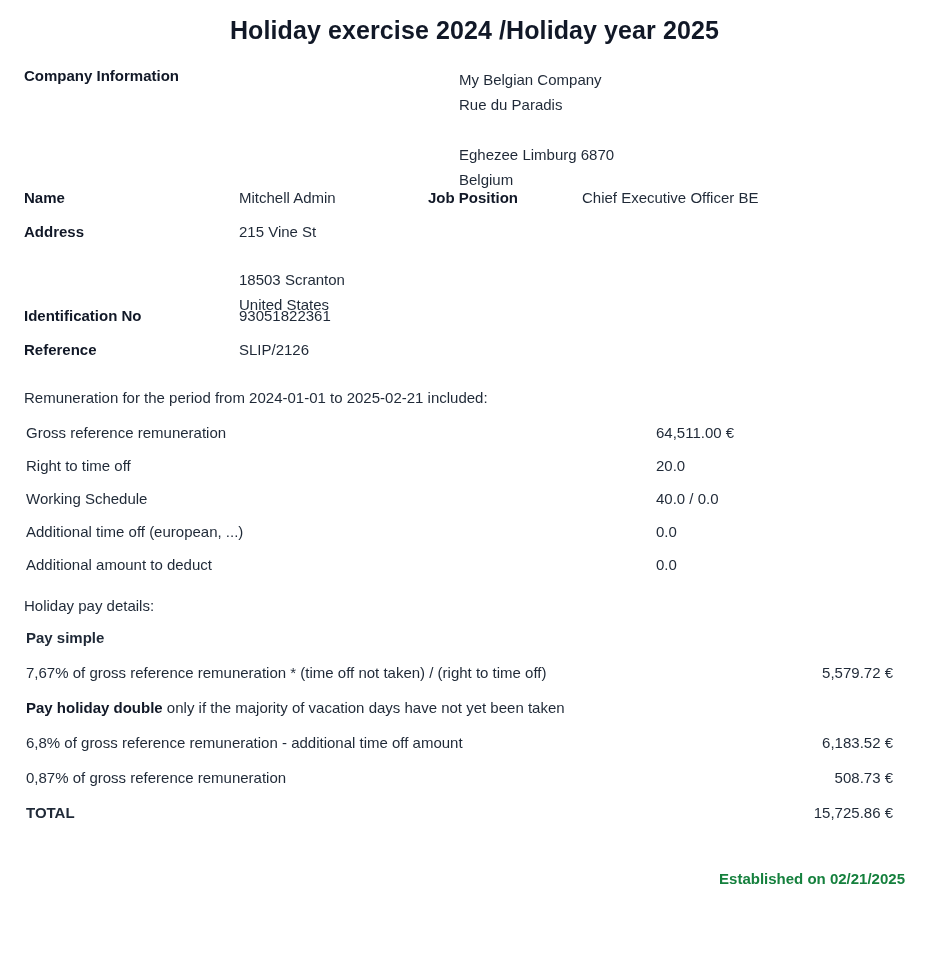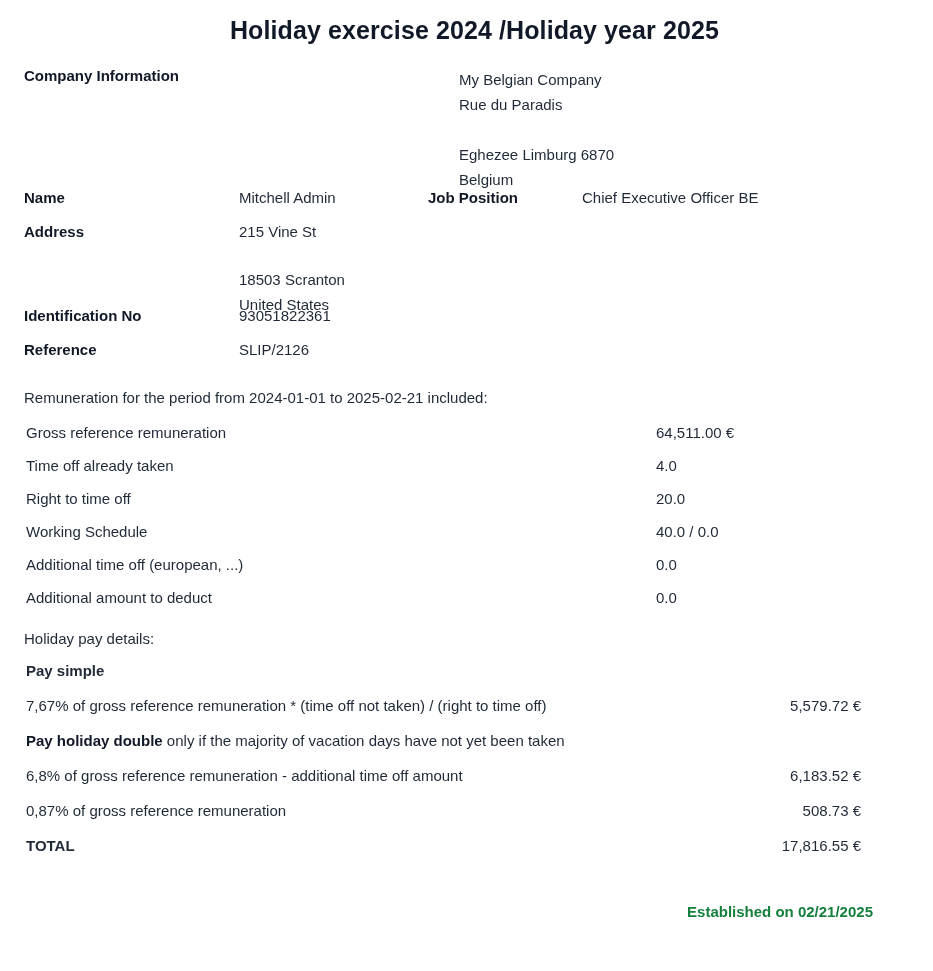--- a/index.html
+++ b/index.html
@@ -26,21 +26,21 @@
   .doc-title {
     text-align: center;
     font-size: 25px;
     font-weight: bold;
     color: #111827;
     padding-top: 16px;
     letter-spacing: 0.1px;
     padding-left: 16px;
   }
   .content {
-    padding: 0 40px 0 24px;
+    padding: 0 8px 0 24px;
   }
 
   
   .company-block {
     position: relative;
     margin-top: 22px;
     min-height: 122px;
   }
   .company-label {
     position: absolute;
@@ -218,24 +218,20 @@
 
     <div class="period-line">Remuneration for the period from 2024-01-01 to 2025-02-21 included:</div>
 
     <table class="rem-table">
       <tbody>
         <tr>
           <td class="lbl">Gross reference remuneration</td>
           <td class="val">64,511.00 €</td>
         </tr>
         <tr>
-          <td class="lbl">Time off already taken</td>
-          <td class="val">4.0</td>
-        </tr>
-        <tr>
           <td class="lbl">Right to time off</td>
           <td class="val">20.0</td>
         </tr>
         <tr>
           <td class="lbl">Working Schedule</td>
           <td class="val">40.0 / 0.0</td>
         </tr>
         <tr>
           <td class="lbl">Additional time off (european, ...)</td>
           <td class="val">0.0</td>
@@ -266,21 +262,21 @@
         <tr>
           <td class="dlbl">6,8% of gross reference remuneration - additional time off amount</td>
           <td class="dval">6,183.52 €</td>
         </tr>
         <tr>
           <td class="dlbl">0,87% of gross reference remuneration</td>
           <td class="dval">508.73 €</td>
         </tr>
         <tr>
           <td class="dlbl bold">TOTAL</td>
-          <td class="dval">17,816.55 €</td>
+          <td class="dval">15,725.86 €</td>
         </tr>
       </tbody>
     </table>
 
     <div class="footer-note">Established on 02/21/2025</div>
 
   </div>
 </div>
 
 </body></html>

